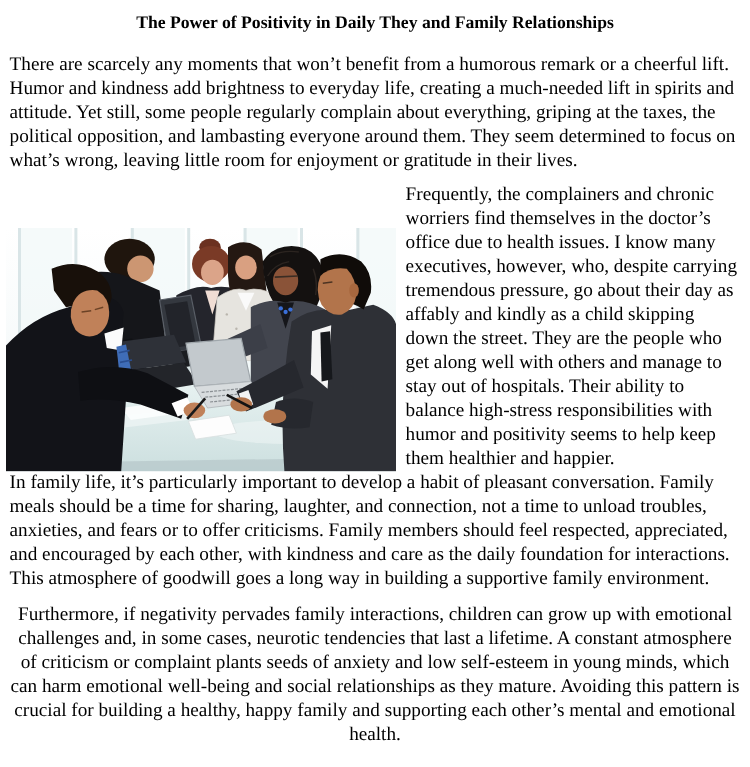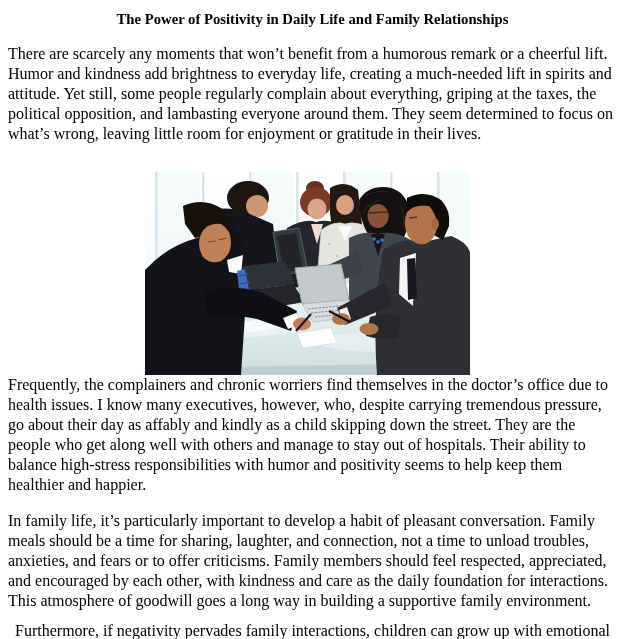--- a/index.html
+++ b/index.html
@@ -7,36 +7,36 @@
     width:625px;height:639px;overflow:hidden;background:#ffffff;
     font-family:"Liberation Serif","DejaVu Serif",serif;color:#000000;
   }
   .page{padding:0 8px;}
   .title{
     font-size:14.7px;line-height:16px;font-weight:bold;text-align:center;
     margin:11px 0 0 0;
   }
   p{font-size:16px;line-height:20px;margin:0;text-align:left;}
   .p1{margin-top:17px;}
-  .media-row{display:flex;align-items:center;margin-top:9px;flex-direction:column;}
+  .media-row{display:flex;align-items:flex-end;margin-top:9px;}
   .photo-wrap{
     flex:0 0 auto;width:325px;height:203px;margin:19px 8px 0 -3px;
     overflow:hidden;
   }
   .photo-wrap svg{display:block;width:325px;height:203px;}
   .col-text{flex:1 1 auto;min-width:0;}
-  .p3{margin-top:16px;}
+  .p3{margin-top:0;}
   .p4{margin-top:10px;text-align:center;}
 </style>
 </head>
 <body>
 
 <div class="page">
 
-  <div class="title">The Power of Positivity in Daily Life and Family Relationships</div>
+  <div class="title">The Power of Positivity in Daily They and Family Relationships</div>
 
   <p class="p1">There are scarcely any moments that won’t benefit from a humorous remark or a cheerful lift. Humor and kindness add brightness to everyday life, creating a much-needed lift in spirits and attitude. Yet still, some people regularly complain about everything, griping at the taxes, the political opposition, and lambasting everyone around them. They seem determined to focus on what’s wrong, leaving little room for enjoyment or gratitude in their lives.</p>
 
   <div class="media-row">
     <div class="photo-wrap" role="img" aria-label="Six business people in suits meeting around a glass conference table with laptops in a bright office">
 
       <svg viewBox="0 0 325 203" preserveAspectRatio="none">
         <defs>
           <linearGradient id="sky" x1="0" y1="0" x2="0" y2="1">
             <stop offset="0" stop-color="#ffffff"></stop>

